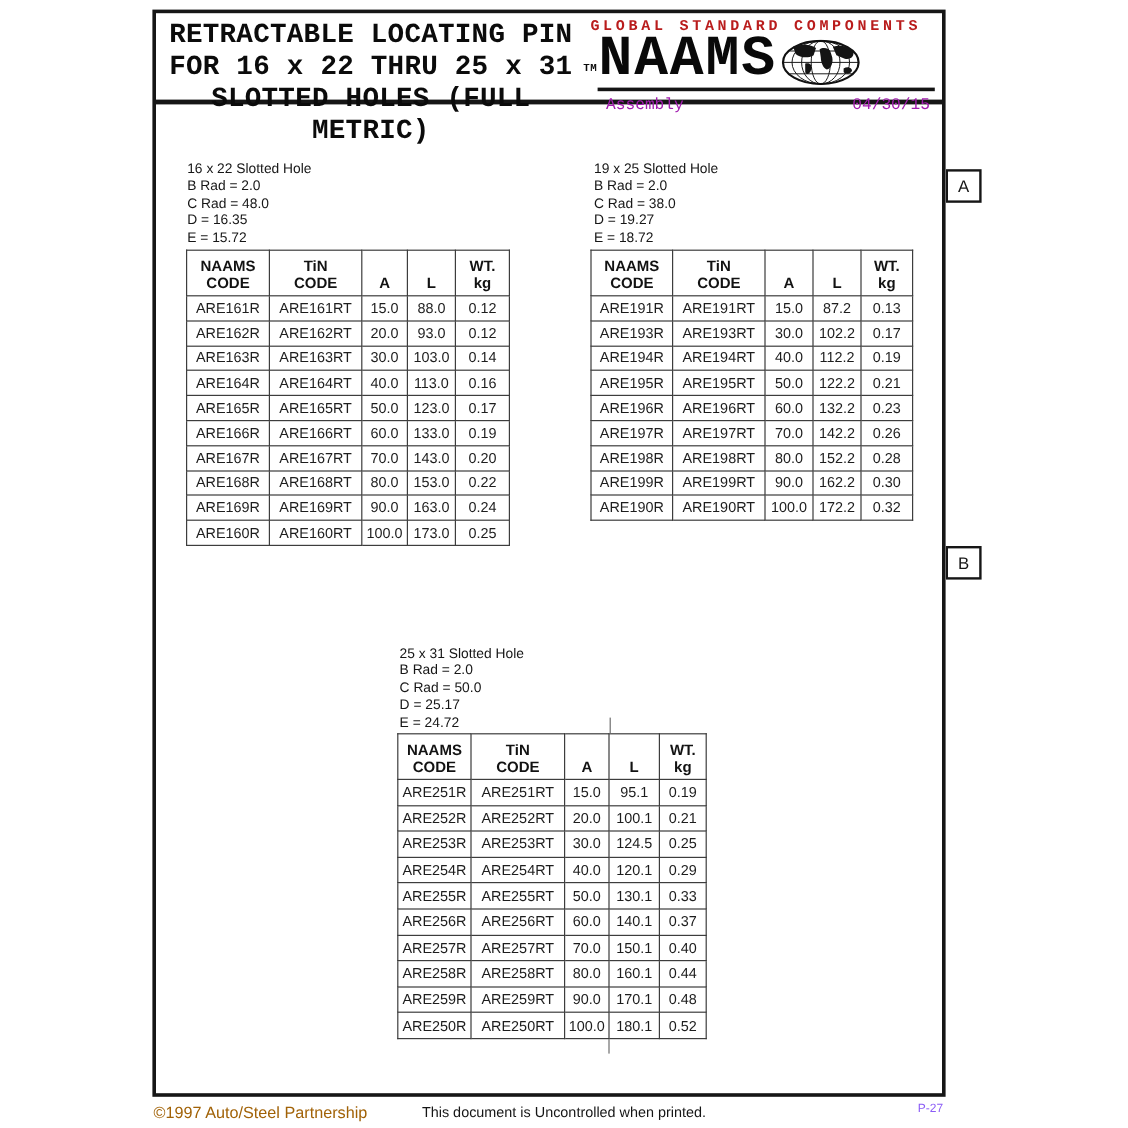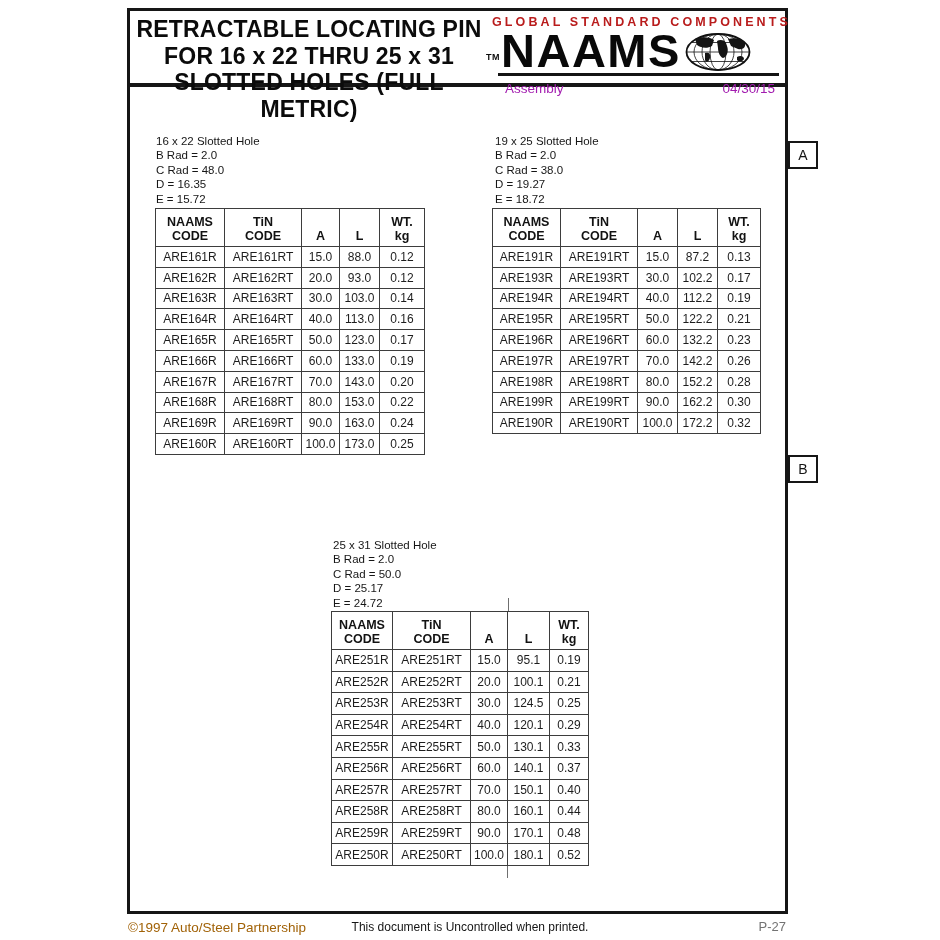--- a/index.html
+++ b/index.html
@@ -2,21 +2,21 @@
 <html><head>
 <meta charset="utf-8">
 <style>
   * { margin:0; padding:0; box-sizing:border-box; }
   html,body { width:940px; height:940px; background:#fff; }
   body { font-family:"Liberation Sans", sans-serif; color:#1a1a1a; }
   .page { position:relative; width:940px; height:940px; background:#fff; overflow:hidden; }
 
   .content-box { position:absolute; left:127px; top:8px; width:661px; height:906px; border:3px solid #161616; }
 
-  .header { position:absolute; left:0; top:0; width:100%; height:76px; border-bottom:4px solid #161616; }
+  .header { position:absolute; left:0; top:0; width:100%; height:76px; border-bottom:4px solid #161616;font-family:Liberation Mono, monospace; }
   .title { position:absolute; left:2px; top:5px; width:354px; text-align:center;
            font-weight:bold; font-size:23px; line-height:26.5px; letter-spacing:0.2px; color:#0b0b0b; }
   .brand { position:absolute; left:356px; top:0; width:298px; height:84px; }
   .tagline { margin:4px 0 0 6px; font-weight:bold; font-size:12.5px; letter-spacing:3.1px;
              white-space:nowrap; color:#b91c1c; }
   .brand-row { display:flex; align-items:center; height:44px; }
   .tm { font-size:9px; font-weight:bold; margin:12px 1px 0 0; letter-spacing:0.5px; color:#0b0b0b; }
   .naams { font-size:47px; font-weight:bold; letter-spacing:1.5px; line-height:42px; color:#090909; }
   .globe { width:66px; height:38px; margin-left:4px; margin-top:2px; flex:0 0 auto; }
   .brand-rule { height:3px; background:#141414; margin:0 5px 0 12px; }
@@ -55,21 +55,21 @@
 
   .zone { position:absolute; left:788px; width:30px; height:28px; border:2px solid #161616;
           background:#fff; display:flex; align-items:center; justify-content:center;
           font-size:14px; color:#151515; }
   .zone-a { top:141px; }
   .zone-b { top:455px; }
 
   .footer-left  { position:absolute; left:128px; top:920px; font-size:13.5px; color:#a16207; }
   .footer-center{ position:absolute; left:0; top:920px; width:940px; text-align:center;
                   font-size:12px; color:#151515; }
-  .footer-right { position:absolute; right:154px; top:919px; font-size:13px; color:#737373; }
+  .footer-right { position:absolute; right:154px; top:919px; font-size:10px; color:#8b5cf6; }
 </style>
 </head>
 <body>
 
 <div class="page">
 
   <div class="content-box">
     <div class="header">
       <div class="title">
         <div>RETRACTABLE LOCATING PIN</div>

